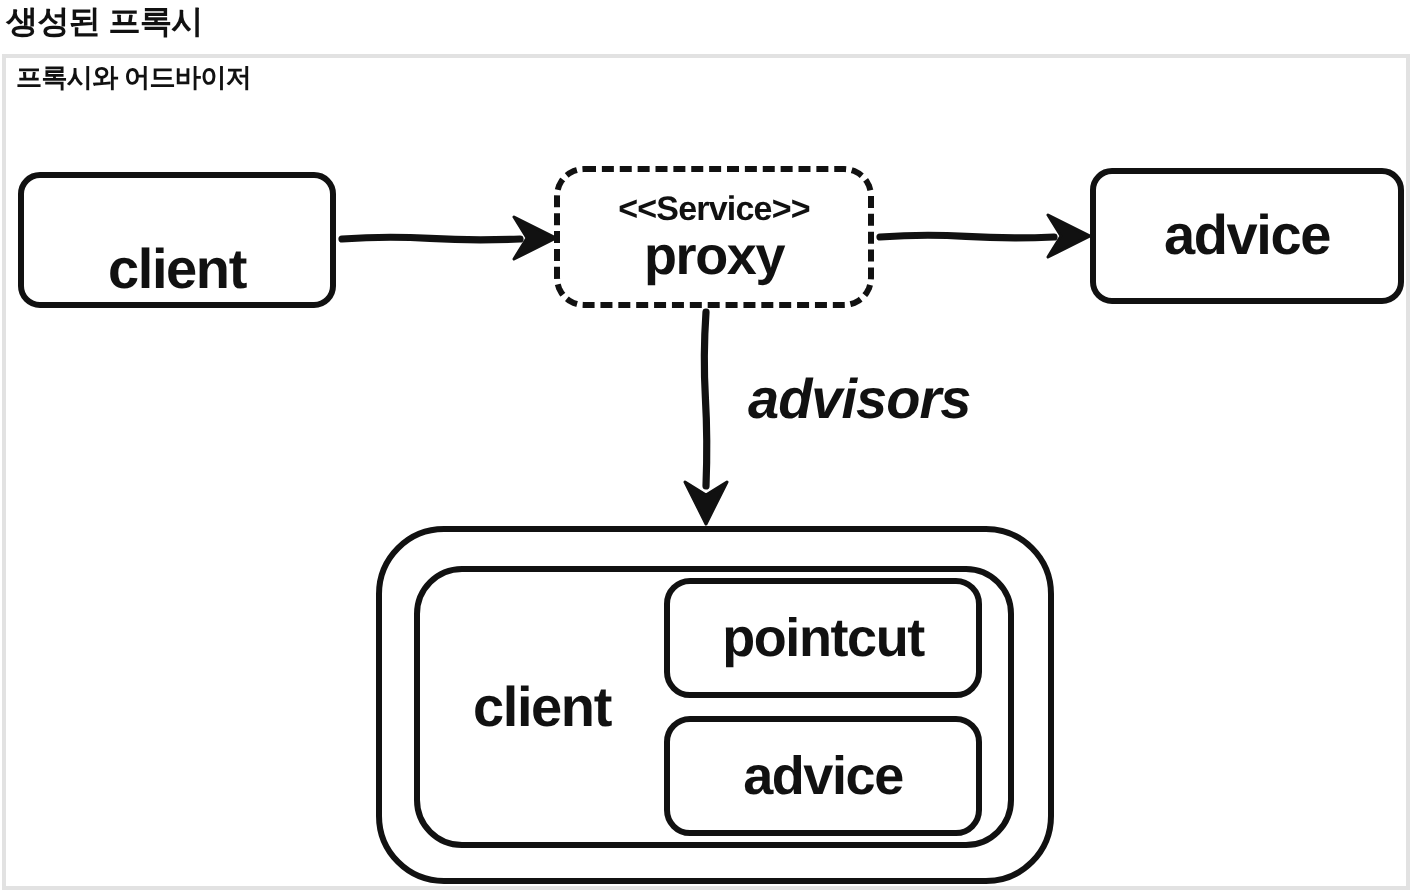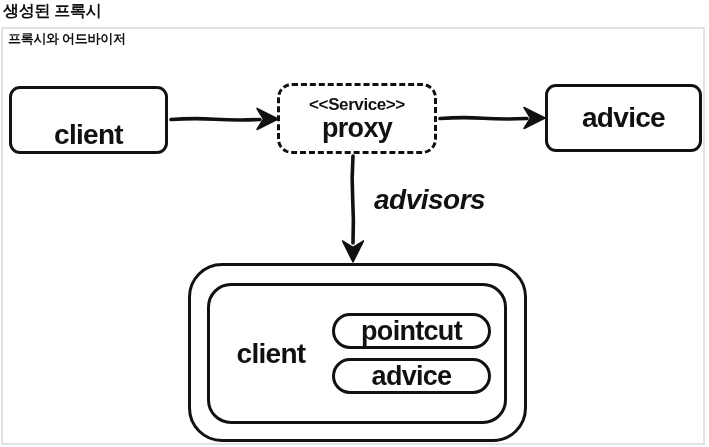--- a/index.html
+++ b/index.html
@@ -67,22 +67,22 @@
     flex: 0 0 122px;
     text-align: center;
     font-size: 28px; font-weight: bold; letter-spacing: -0.7px;
   }
   .advisor-children {
     flex: 1 1 auto;
     display: flex; flex-direction: column; gap: 9px;
     margin-right: 13px;
   }
   .child-box {
-    height: 36px;
-    border: 3px solid #111111; border-radius: 25px;
+    height: 60px;
+    border: 3px solid #111111; border-radius: 13px;
     box-sizing: border-box;
     display: flex; align-items: center; justify-content: center;
     font-size: 27px; font-weight: bold; letter-spacing: -0.7px;
     background: #ffffff;
   }
   .arrow-layer {
     position: absolute; left: 0; top: 0;
     width: 709px; height: 447px;
     pointer-events: none;
   }

